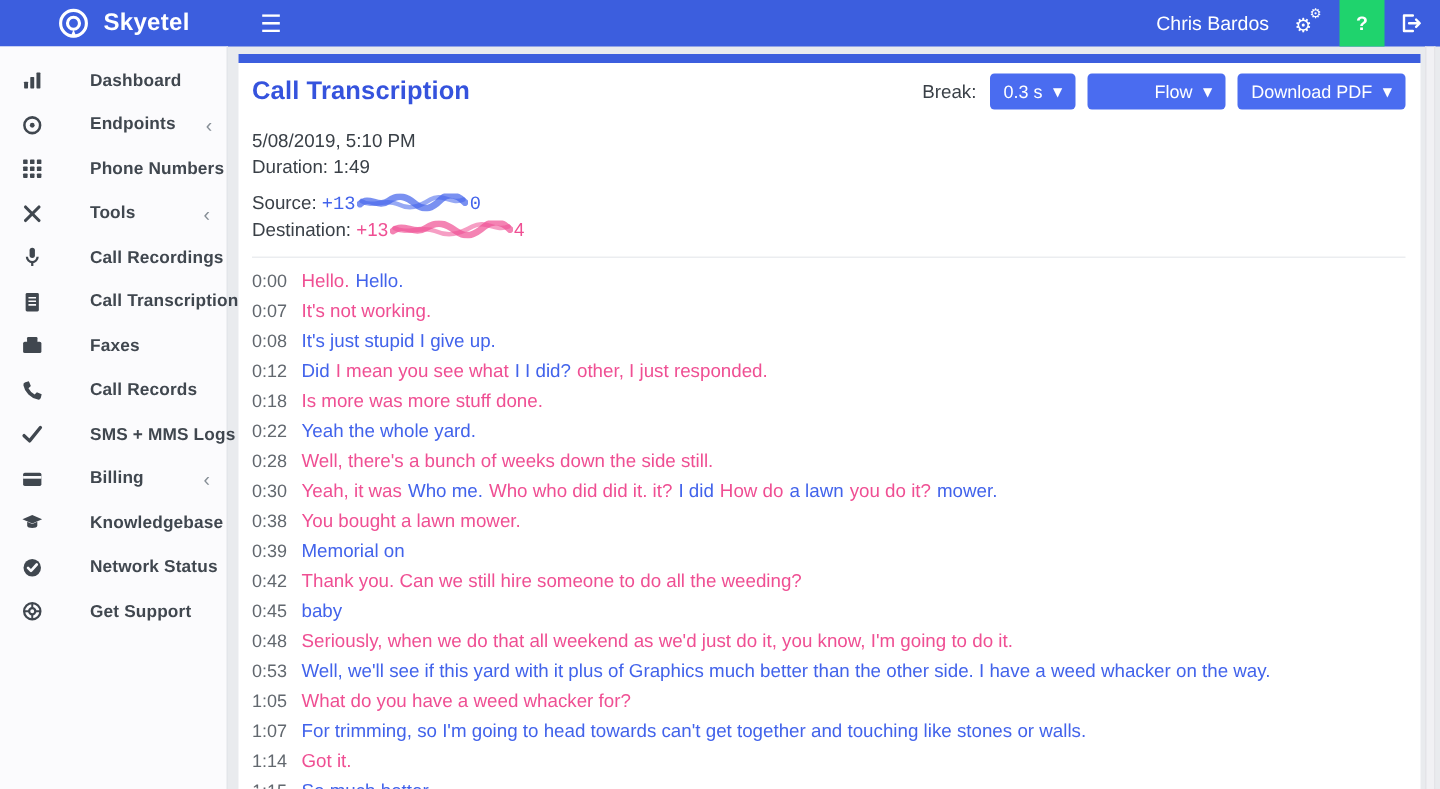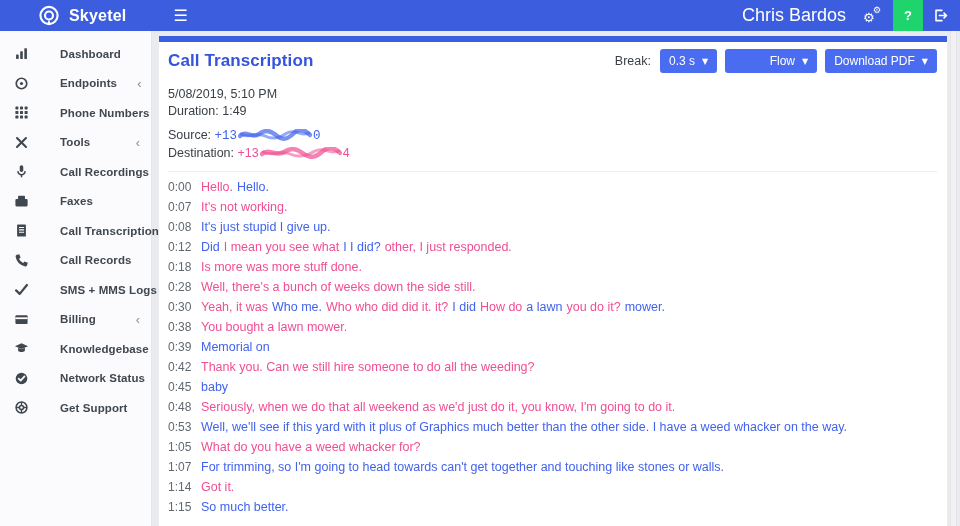--- a/index.html
+++ b/index.html
@@ -13,21 +13,21 @@
 
   
   .header {
     flex:0 0 31px; height:31px; background:var(--header-blue,#3c5ede);
     display:flex; align-items:center; color:#fff;
   }
   .logo { margin-left:38px; display:flex; align-items:center; }
   .brand { font-size:16px; font-weight:700; margin-left:9px; letter-spacing:.2px; }
   .hamburger { margin-left:47px; font-size:16px; line-height:1; cursor:pointer;
     font-family:"DejaVu Sans", sans-serif; }
-  .user { margin-left:auto; font-size:18px; }
+  .user { margin-left:auto; font-size:13px; }
   .cogs { margin-left:17px; position:relative; width:18px; height:18px; cursor:pointer;
     font-family:"DejaVu Sans", sans-serif; }
   .cogs .g1 { font-size:13px; position:absolute; left:0; bottom:0; }
   .cogs .g2 { font-size:9px; position:absolute; right:0; top:-2px; }
   .help-btn { width:30px; height:31px; margin-left:12px; background:var(--help-green,#1fd36d);
     display:flex; align-items:center; justify-content:center;
     font-size:13px; font-weight:700; cursor:pointer; }
   .signout { margin:0 12px 0 10px; display:flex; cursor:pointer; }
 
   
@@ -159,35 +159,35 @@
             <svg width="15" height="15" viewBox="0 0 16 16">
               <rect x="6.1" y="1.3" width="3.8" height="7.2" rx="1.9" fill="currentColor"></rect>
               <path d="M4.2,7.6 a3.8,3.8 0 0 0 7.6,0" fill="none" stroke="currentColor" stroke-width="1.6"></path>
               <path d="M8,11.4 V14.2" stroke="currentColor" stroke-width="1.6"></path>
             </svg>
           </span>
           <span class="side-label">Call Recordings</span>
         </div>
         <div class="side-item">
           <span class="side-icon">
-            <svg width="15" height="15" viewBox="0 0 16 16" fill="currentColor">
-              <rect x="4.3" y="1.8" width="7.4" height="4" rx="0.8"></rect>
-              <rect x="1.5" y="5.2" width="13" height="8" rx="1.2"></rect>
-            </svg>
-          </span>
-          <span class="side-label">Faxes</span>
-        </div>
-        <div class="side-item">
-          <span class="side-icon">
             <svg width="15" height="15" viewBox="0 0 16 16">
               <rect x="3.3" y="1.5" width="9.4" height="13" rx="1" fill="currentColor"></rect>
               <path d="M5.3,4.8 H10.7 M5.3,7.3 H10.7 M5.3,9.8 H10.7" stroke="#fbfbfd" stroke-width="1.2"></path>
             </svg>
           </span>
           <span class="side-label">Call Transcriptions</span>
+        </div>
+        <div class="side-item">
+          <span class="side-icon">
+            <svg width="15" height="15" viewBox="0 0 16 16" fill="currentColor">
+              <rect x="4.3" y="1.8" width="7.4" height="4" rx="0.8"></rect>
+              <rect x="1.5" y="5.2" width="13" height="8" rx="1.2"></rect>
+            </svg>
+          </span>
+          <span class="side-label">Faxes</span>
         </div>
         <div class="side-item">
           <span class="side-icon">
             <svg width="15" height="15" viewBox="0 0 16 16" fill="currentColor">
               <path d="M3.1,1.9 L5.6,1.3 L7,4.7 L5.3,6.3 A10.5,10.5 0 0 0 9.7,10.7 L11.3,9 L14.7,10.4 L14.1,12.9 A1.9,1.9 0 0 1 12,14.3 A13,13 0 0 1 1.7,4 A1.9,1.9 0 0 1 3.1,1.9 Z"></path>
             </svg>
           </span>
           <span class="side-label">Call Records</span>
         </div>
         <div class="side-item">
@@ -310,20 +310,24 @@
                 <span class="seg spk-b">Did</span>
                 <span class="seg spk-a">I mean you see what</span>
                 <span class="seg spk-b">I I did?</span>
                 <span class="seg spk-a">other, I just responded.</span>
               </div>
               <div class="t-row">
                 <span class="t-time">0:18</span>
                 <span class="seg spk-a">Is more was more stuff done.</span>
               </div>
               <div class="t-row">
+                <span class="t-time">0:22</span>
+                <span class="seg spk-b">Yeah the whole yard.</span>
+              </div>
+              <div class="t-row">
                 <span class="t-time">0:28</span>
                 <span class="seg spk-a">Well, there's a bunch of weeks down the side still.</span>
               </div>
               <div class="t-row">
                 <span class="t-time">0:30</span>
                 <span class="seg spk-a">Yeah, it was</span>
                 <span class="seg spk-b">Who me.</span>
                 <span class="seg spk-a">Who who did did it. it?</span>
                 <span class="seg spk-b">I did</span>
                 <span class="seg spk-a">How do</span>

